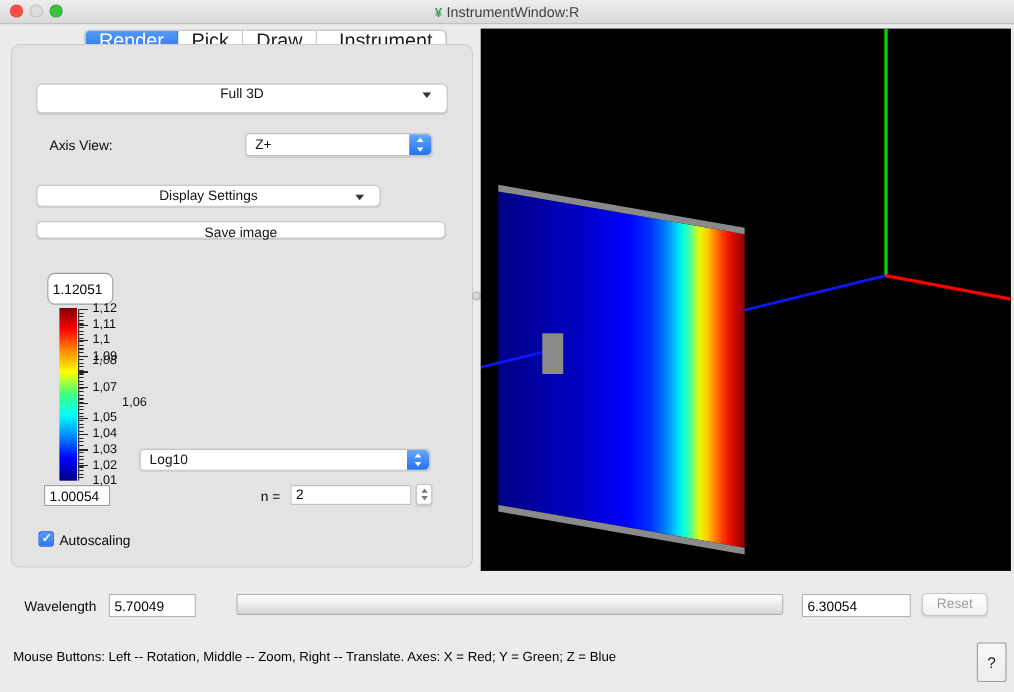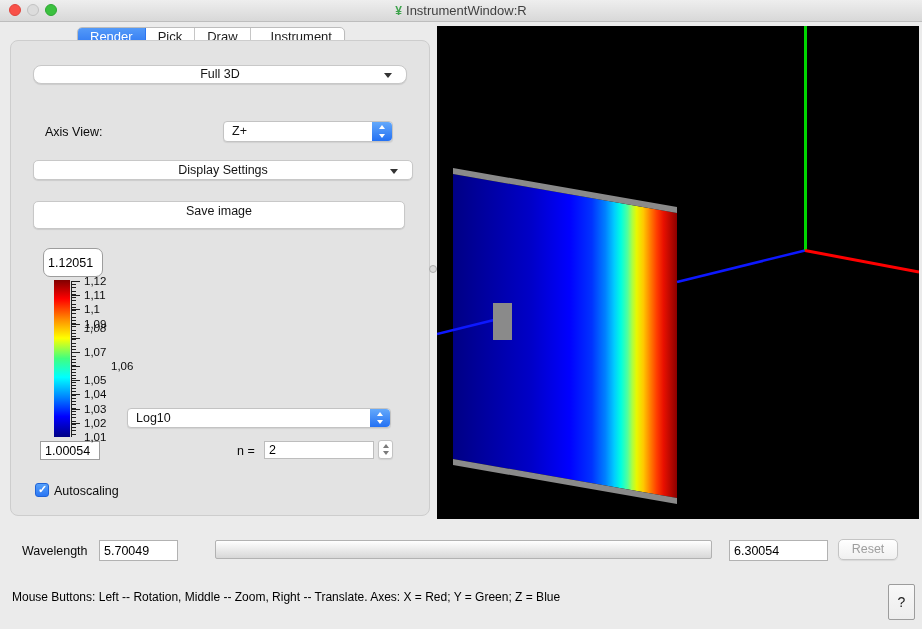--- a/index.html
+++ b/index.html
@@ -26,21 +26,21 @@
     font-size:13px; color:#3f3f3f;
   }
   .app-glyph { color:#3fa34d; font-weight:bold; margin-right:4px; font-size:12px; }
   
   .tabbar {
     position:absolute; left:77px; top:27px; height:20px;
     display:flex; background:#ffffff; border:1px solid #bcbcbc; border-radius:5px;
     overflow:hidden; box-shadow:0 1px 1px rgba(0,0,0,0.12);
   }
   .tab {
-    font-size:13px; line-height:18px; color:#1c1c1c;
+    font-size:18px; line-height:18px; color:#1c1c1c;
     border-right:1px solid #c6c6c6; padding:0 12px; cursor:default;
   }
   .tab:last-child { border-right:none;padding-left:20px; }
   .tab.selected { background:linear-gradient(#549af8,#2d76f2); color:#fff; border-right:1px solid #2d76f2; }
   
   .groupbox {
     position:absolute; left:10px; top:40px; width:420px; height:476px;
     background:#e3e3e3; border:1px solid #cdcdcd; border-radius:8px;
   }
   
@@ -148,40 +148,40 @@
 
 <div class="tabbar">
   <div class="tab selected">Render</div>
   <div class="tab">Pick</div>
   <div class="tab">Draw</div>
   <div class="tab">Instrument</div>
 </div>
 
 <div class="groupbox"></div>
 
-<div class="mac-btn" style="left:33px;top:65px;width:374px;height:19px;border-radius:8px;">
+<div class="mac-btn" style="left:33px;top:76px;width:374px;height:27px;">
   <span>Full 3D</span>
   <span class="drop-arrow" style="top:7px;"></span>
 </div>
 
 <div class="label" style="left:45px;top:125px;">Axis View:</div>
 <div class="combo" style="left:223px;top:121px;width:170px;height:21px;">
   <span class="combo-text">Z+</span>
   <span class="stepper">
     <span class="tri-up"></span>
       <span class="tri-down"></span>
   </span>
 </div>
 
-<div class="mac-btn" style="left:33px;top:160px;width:380px;height:20px;line-height:18px;">
+<div class="mac-btn" style="left:33px;top:168px;width:313px;height:20px;line-height:18px;">
   <span>Display Settings</span>
   <span class="drop-arrow" style="top:8px;"></span>
 </div>
 
-<div class="mac-btn" style="left:33px;top:201px;width:372px;height:28px;line-height:18px;">
+<div class="mac-btn" style="left:33px;top:201px;width:372px;height:16px;line-height:18px;">
   <span>Save image</span>
 </div>
 
 <input class="field" style="left: 43px; top: 248px; width: 60px; height: 29px; border-radius: 7px;" value="1.12051">
 <input class="field" style="left: 40px; top: 441px; width: 60px; height: 19px;" value="1.00054">
 
 <div class="colorbar"></div>
 <div class="ruler"></div>
 <div class="tick-labels" id="tick-labels">
     <div class="tick-label" style="top: 275px;">1,12</div>

